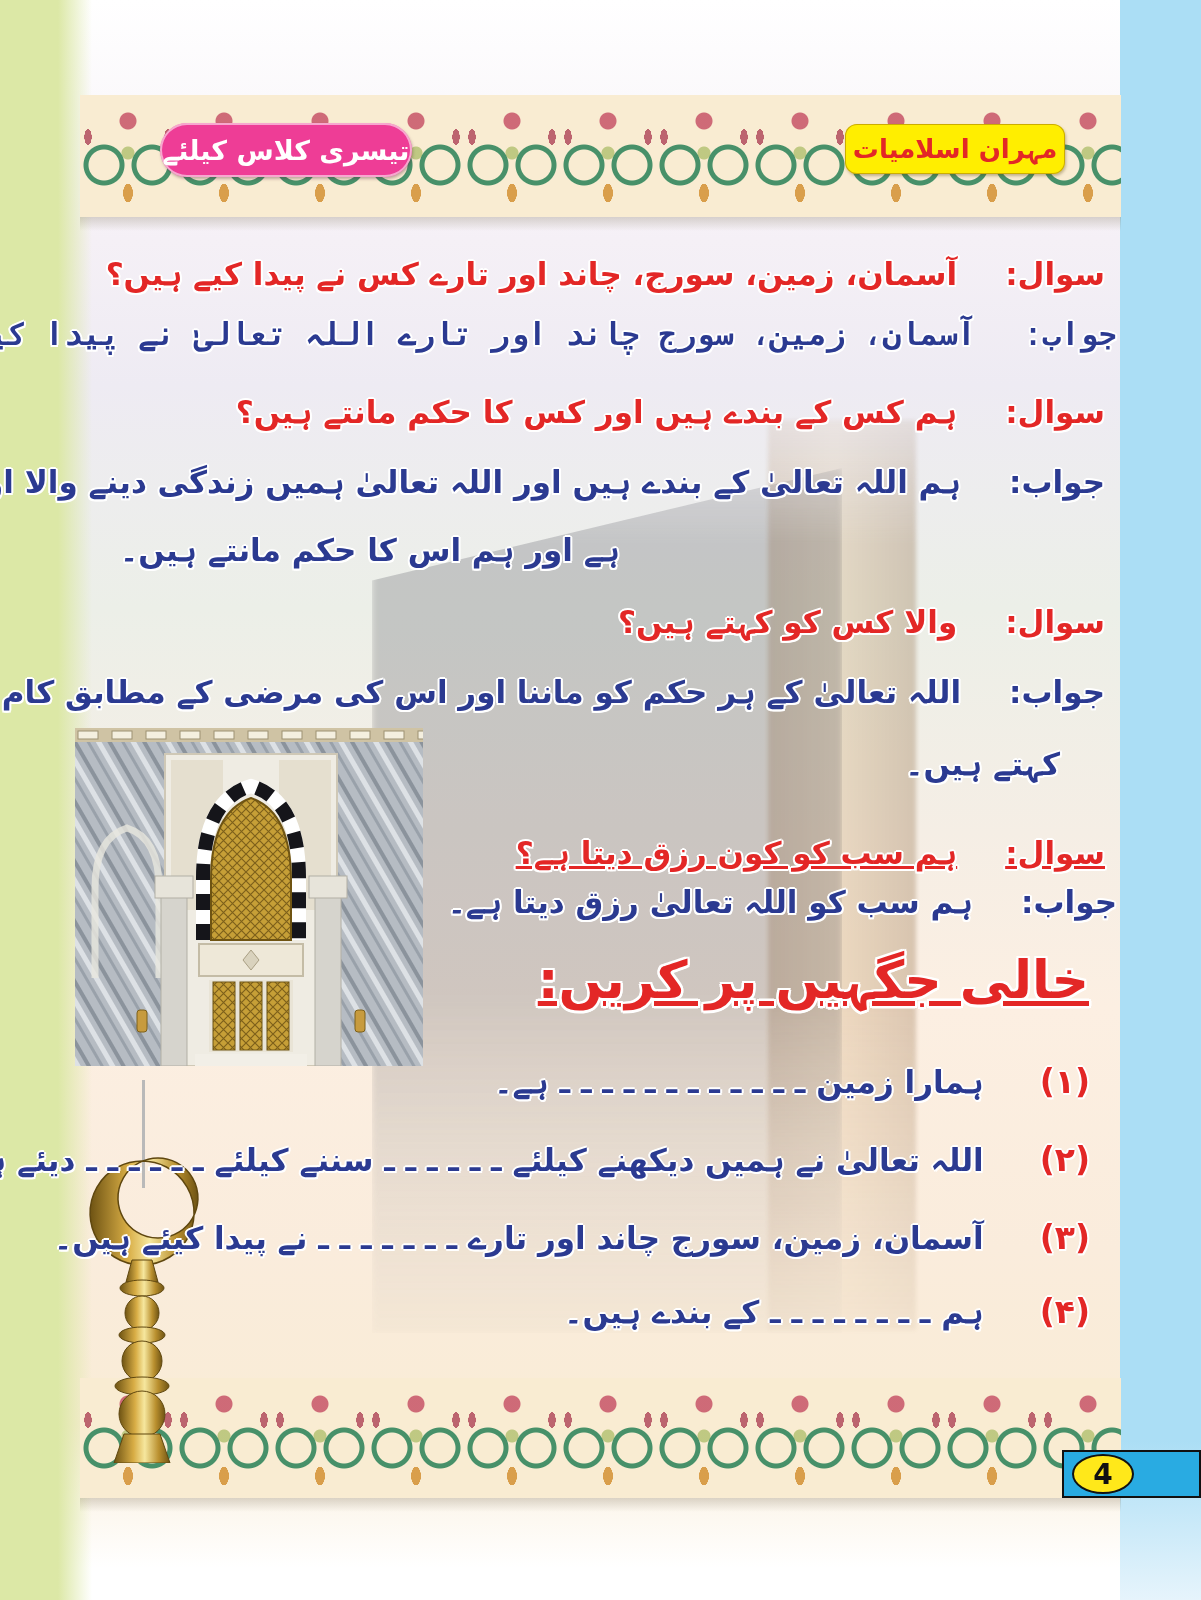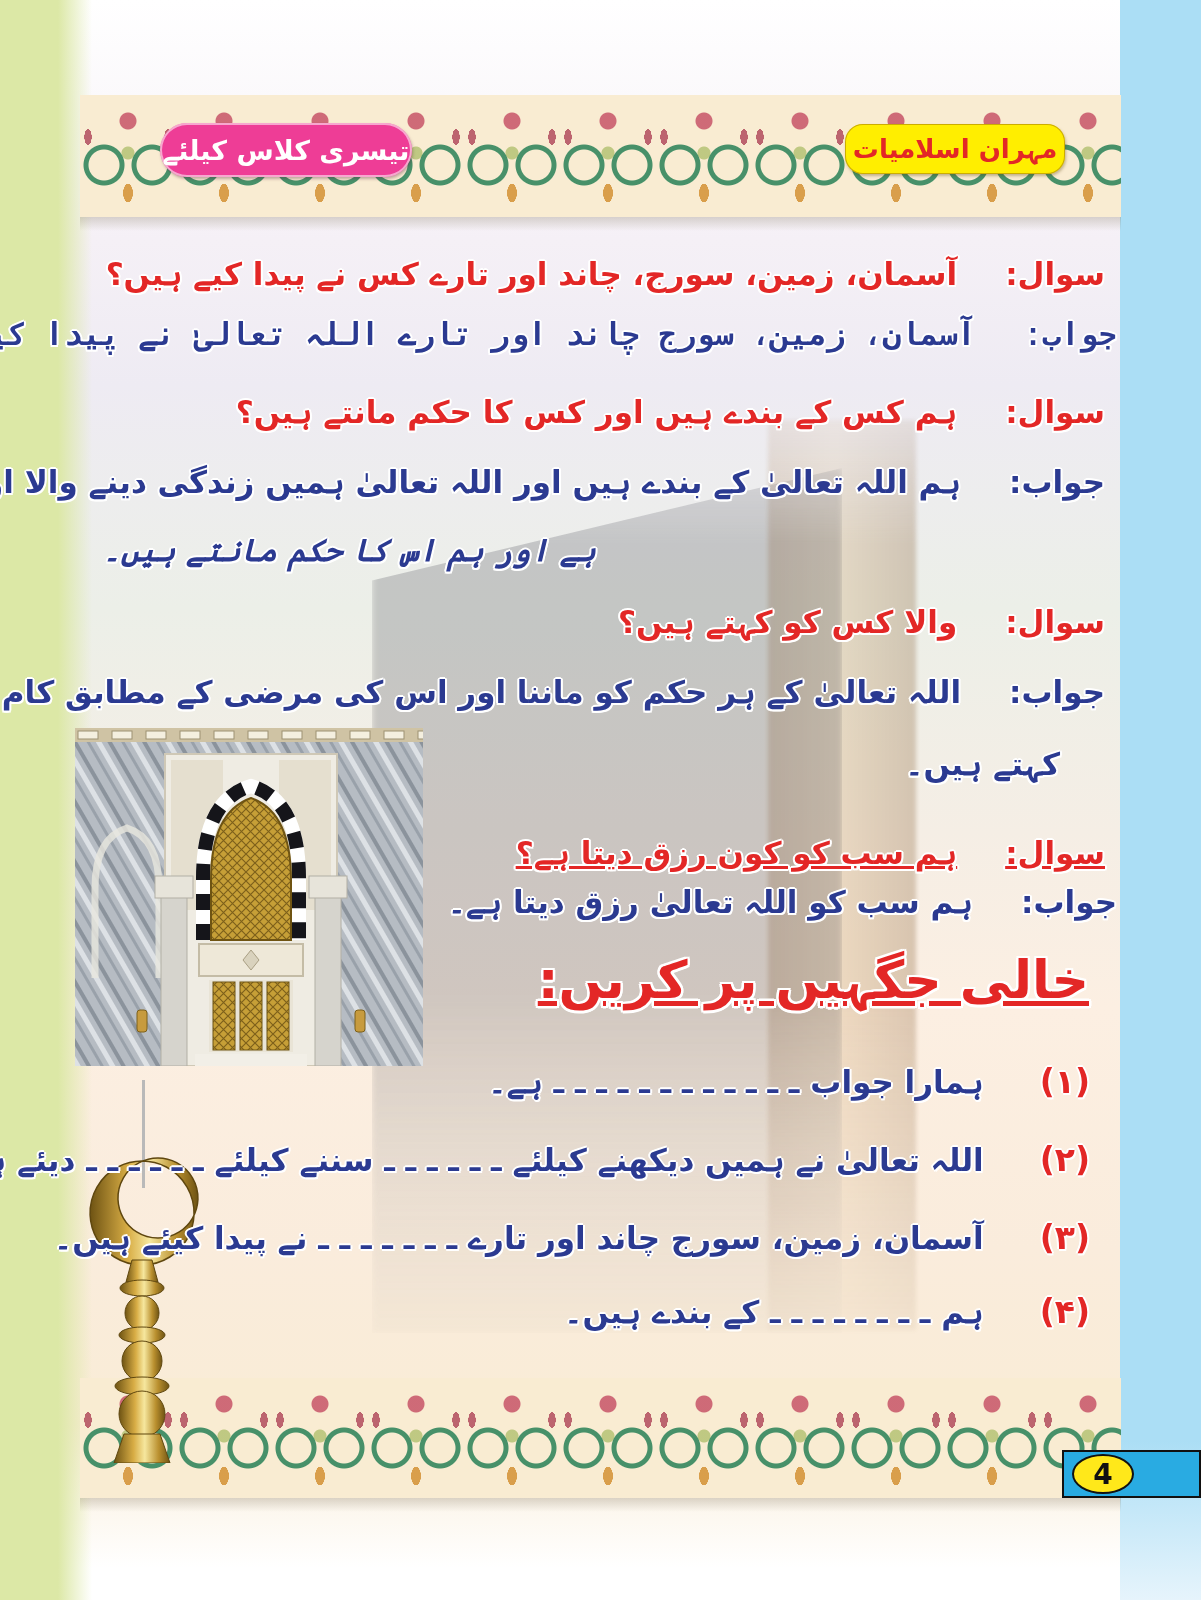--- a/index.html
+++ b/index.html
@@ -37,21 +37,21 @@
     background-size:96px 118px;}
   .border-top{top:95px;height:122px;}
   .border-bottom{top:1378px;height:120px;}
   .border-top::after,.border-bottom::after{content:"";position:absolute;left:0;right:0;bottom:-14px;height:14px;
     background:linear-gradient(180deg,rgba(130,118,95,.28),rgba(130,118,95,0));}
   
   .badge{position:absolute;z-index:5;display:flex;align-items:center;justify-content:center;
     font-weight:bold;white-space:nowrap;direction:rtl;}
   .badge-left{left:160px;top:123px;width:252px;height:54px;border-radius:28px;
     background:#ee3d96;color:#ffffff;font-size:27px;box-shadow:inset 0 0 0 2px rgba(255,255,255,.55),1px 2px 3px rgba(90,40,60,.35);}
-  .badge-right{left:845px;top:124px;width:220px;height:50px;border-radius:18px;
+  .badge-right{left:845px;top:124px;width:220px;height:50px;border-radius:12px;
     background:#ffee00;color:#e32726;font-size:26px;box-shadow:inset 0 0 0 1px rgba(170,130,0,.6),1px 2px 3px rgba(90,70,10,.35);}
   
   .line{position:absolute;z-index:5;direction:rtl;white-space:nowrap;font-weight:bold;
     font-size:31px;line-height:1.35;
     text-shadow:2px 0 0 #fff,-2px 0 0 #fff,0 2px 0 #fff,0 -2px 0 #fff,
                 1.5px 1.5px 0 #fff,-1.5px -1.5px 0 #fff,1.5px -1.5px 0 #fff,-1.5px 1.5px 0 #fff;}
   .q{color:#e32726;}
   .a{color:#2b3a91;}
   .lbl{margin-left:48px;}
   .heading{position:absolute;z-index:5;direction:rtl;white-space:nowrap;font-weight:bold;
@@ -103,21 +103,21 @@
   <div class="line a" style="top:316px;right:84px;font-family:Liberation Mono, monospace;">
     <span class="lbl">جواب:</span><span>آسمان، زمین، سورج چاند اور تارے اللہ تعالیٰ نے پیدا کیے ہیں۔</span>
   </div>
 
   <div class="line q" style="top:392px;right:96px;">
     <span class="lbl">سوال:</span><span>ہم کس کے بندے ہیں اور کس کا حکم مانتے ہیں؟</span>
   </div>
   <div class="line a" style="top:462px;right:96px;">
     <span class="lbl">جواب:</span><span>ہم اللہ تعالیٰ کے بندے ہیں اور اللہ تعالیٰ ہمیں زندگی دینے والا اور لینے والا</span>
   </div>
-  <div class="line a" style="top:530px;right:605px;font-style:italic;">
+  <div class="line a" style="top:530px;right:581px;">
     <span>ہے اور ہم اس کا حکم مانتے ہیں۔</span>
   </div>
 
   <div class="line q" style="top:602px;right:96px;">
     <span class="lbl">سوال:</span><span>والا کس کو کہتے ہیں؟</span>
   </div>
   <div class="line a" style="top:672px;right:96px;">
     <span class="lbl">جواب:</span><span>اللہ تعالیٰ کے ہر حکم کو ماننا اور اس کی مرضی کے مطابق کام کرنے کو عبادت</span>
   </div>
   <div class="line a" style="top:744px;right:141px;margin-left:28px;">
@@ -127,21 +127,21 @@
   <div class="line q" style="top:833px;right:96px;text-decoration:underline;">
     <span class="lbl">سوال:</span><span>ہم سب کو کون رزق دیتا ہے؟</span>
   </div>
   <div class="line a" style="top:882px;right:84px;">
     <span class="lbl">جواب:</span><span>ہم سب کو اللہ تعالیٰ رزق دیتا ہے۔</span>
   </div>
 
   <div class="heading" style="top:950px;right:112px;text-decoration:underline;">خالی جگہیں پر کریں:</div>
 
   <div class="blank" style="top:1062px;right:111px;">
-    <span class="num">(۱)</span><span class="btxt">ہمارا جواب ـ ـ ـ ـ ـ ـ ـ ـ ـ ـ ـ ـ ہے۔</span>
+    <span class="num">(۱)</span><span class="btxt">ہمارا زمین ـ ـ ـ ـ ـ ـ ـ ـ ـ ـ ـ ـ ہے۔</span>
   </div>
   <div class="blank" style="top:1140px;right:111px;">
     <span class="num">(۲)</span><span class="btxt">اللہ تعالیٰ نے ہمیں دیکھنے کیلئے ـ ـ ـ ـ ـ ـ سننے کیلئے ـ ـ ـ ـ ـ ـ دیئے ہیں۔</span>
   </div>
   <div class="blank" style="top:1218px;right:111px;">
     <span class="num">(۳)</span><span class="btxt">آسمان، زمین، سورج چاند اور تارے ـ ـ ـ ـ ـ ـ ـ نے پیدا کیئے ہیں۔</span>
   </div>
   <div class="blank" style="top:1292px;right:111px;">
     <span class="num">(۴)</span><span class="btxt">ہم ـ ـ ـ ـ ـ ـ ـ ـ کے بندے ہیں۔</span>
   </div>

